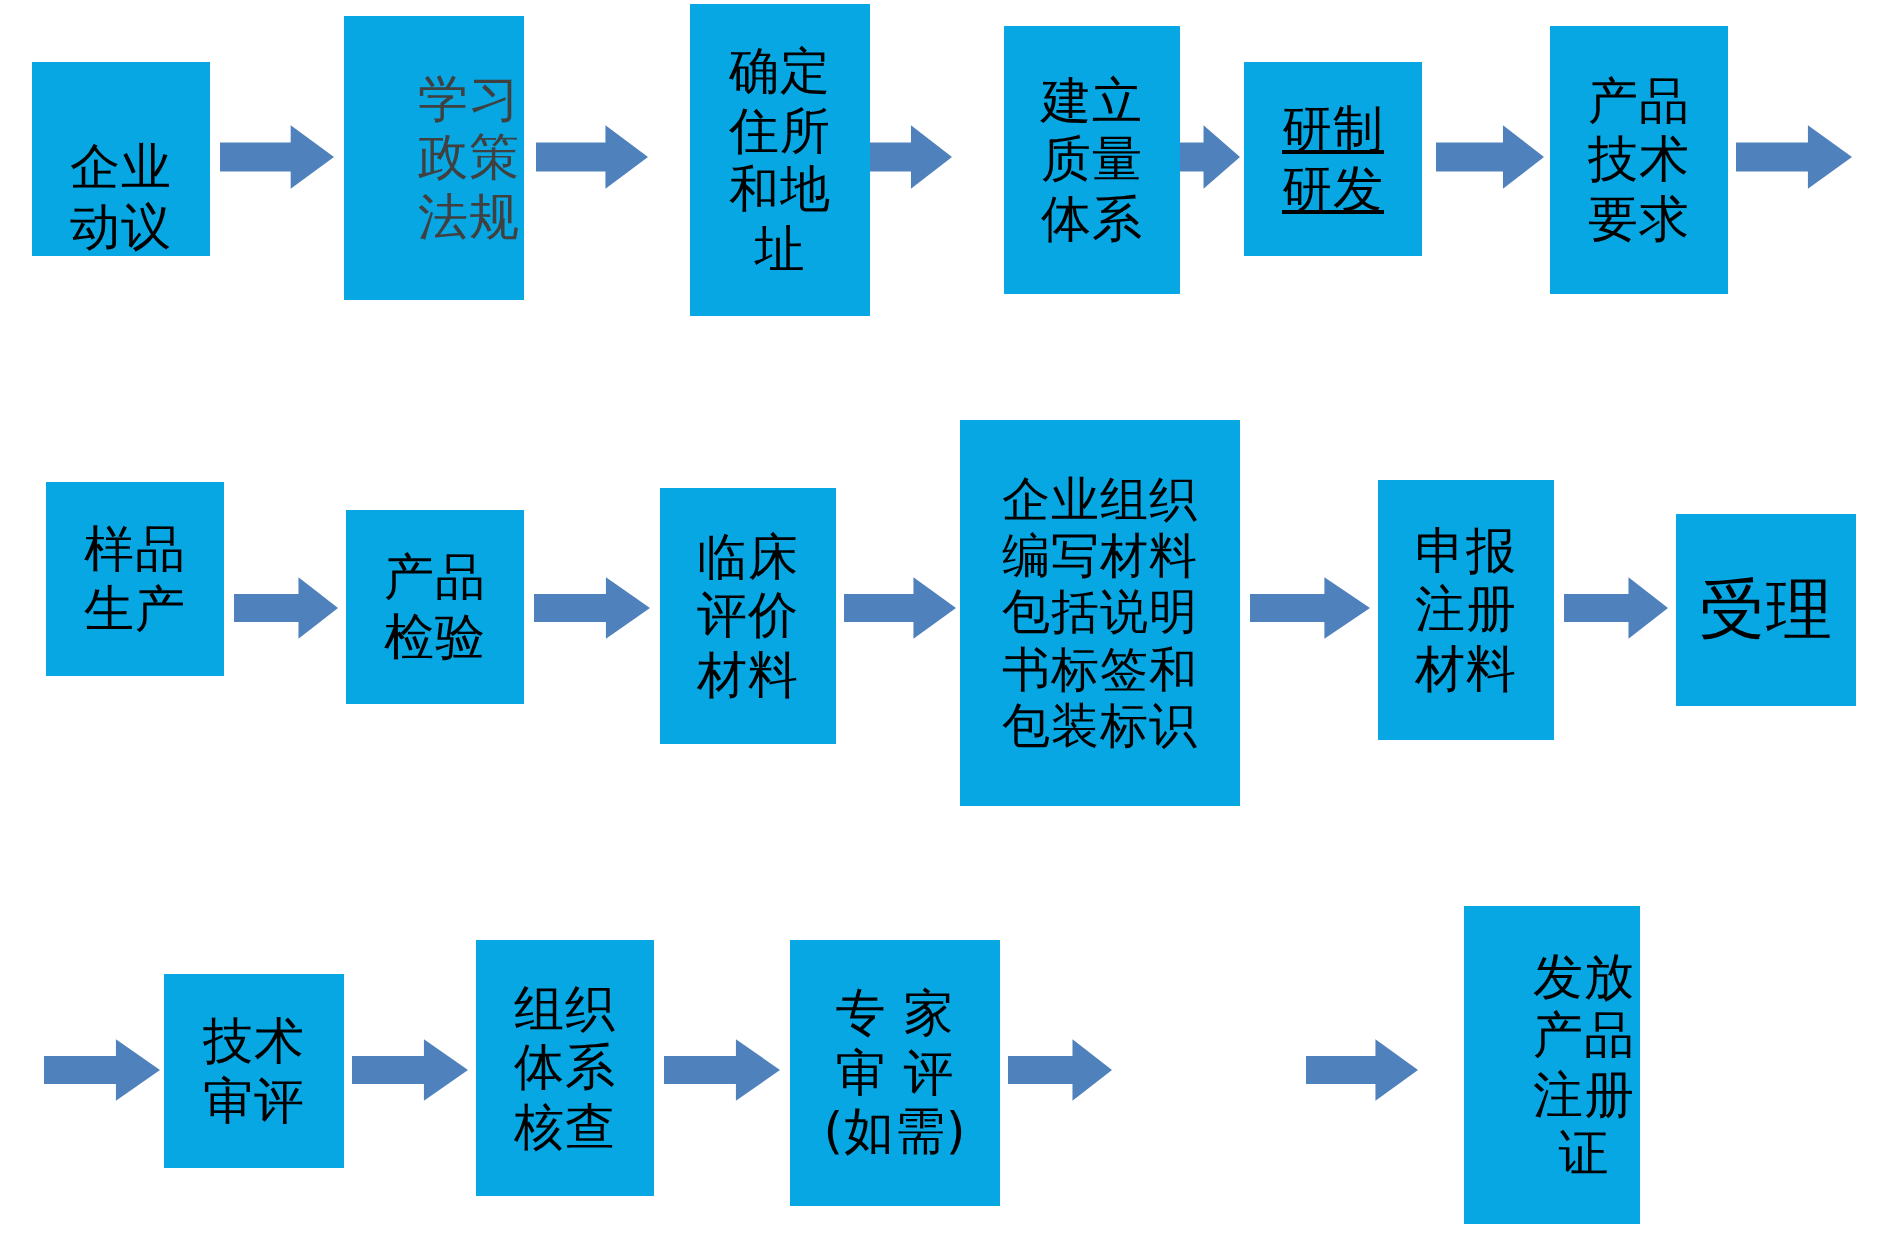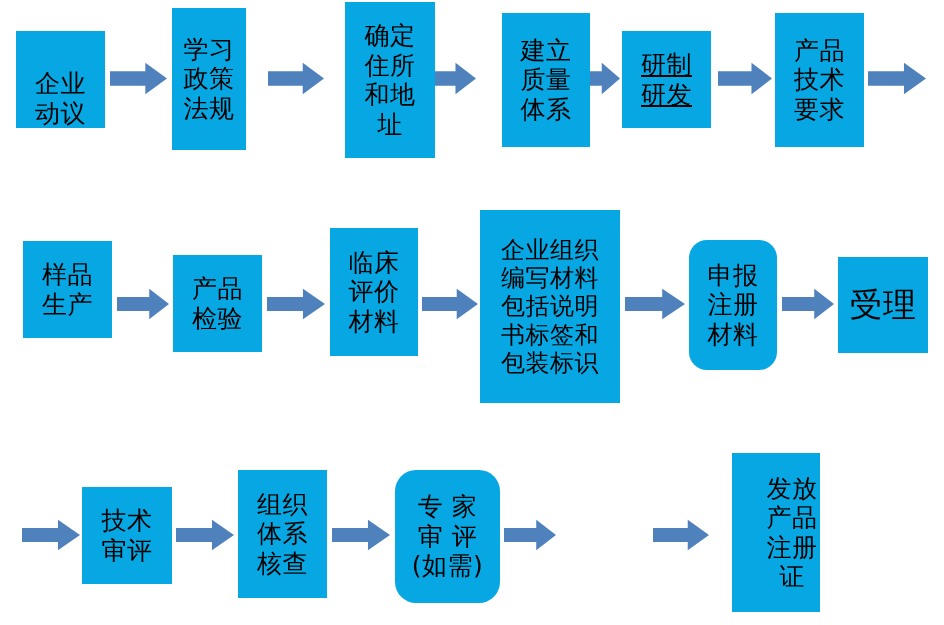--- a/index.html
+++ b/index.html
@@ -80,21 +80,21 @@
     </div>
     <div class="flow-arrow" style="left: 868px; top: 62px; width: 58px; height: 33px;">
       <svg viewBox="0 0 100 100" preserveAspectRatio="none">
         <polygon points="0,28 62,28 62,2 100,50 62,98 62,72 0,72" fill="#4F81BD"></polygon>
       </svg>
     </div>
     <div class="flow-box" style="left: 16px; top: 31px; width: 89px; height: 97px; background: rgb(6, 167, 226); color: rgb(0, 0, 0); font-size: 25px; align-items: flex-end;">
       <span class="box-text">企业
 动议</span>
     </div>
-    <div class="flow-box" style="left: 172px; top: 8px; width: 74px; height: 142px; background: rgb(6, 167, 226); color: #000000; font-size: 25px;">
+    <div class="flow-box" style="left: 172px; top: 8px; width: 90px; height: 142px; background: rgb(6, 167, 226); color: #404040; font-size: 25px; text-align: right;">
       <span class="box-text">学习
 政策
 法规</span>
     </div>
     <div class="flow-box" style="left: 328px; top: 2px; width: 90px; height: 156px; background: rgb(6, 167, 226); color: rgb(0, 0, 0); font-size: 25px; margin-left: 17px;">
       <span class="box-text">确定
 住所
 和地
 址</span>
     </div>
@@ -139,33 +139,33 @@
       </svg>
     </div>
     <div class="flow-box" style="left: 23px; top: 241px; width: 89px; height: 97px; background: rgb(6, 167, 226); color: rgb(0, 0, 0); font-size: 25px;">
       <span class="box-text">样品
 生产</span>
     </div>
     <div class="flow-box" style="left: 173px; top: 255px; width: 89px; height: 97px; background: rgb(6, 167, 226); color: rgb(0, 0, 0); font-size: 25px;">
       <span class="box-text">产品
 检验</span>
     </div>
-    <div class="flow-box" style="left: 330px; top: 228px; width: 88px; height: 128px; background: rgb(6, 167, 226); color: rgb(0, 0, 0); font-size: 25px;">
+    <div class="flow-box" style="left: 330px; top: 244px; width: 88px; height: 128px; background: rgb(6, 167, 226); color: rgb(0, 0, 0); font-size: 25px;">
       <span class="box-text">临床
 评价
 材料</span>
     </div>
     <div class="flow-box" style="left: 480px; top: 210px; width: 140px; height: 193px; background: rgb(6, 167, 226); color: rgb(0, 0, 0); font-size: 24px;">
       <span class="box-text">企业组织
 编写材料
 包括说明
 书标签和
 包装标识</span>
     </div>
-    <div class="flow-box" style="left: 689px; top: 240px; width: 88px; height: 130px; background: rgb(6, 167, 226); color: rgb(0, 0, 0); font-size: 25px; border-radius: 18px;">
+    <div class="flow-box" style="left: 689px; top: 240px; width: 88px; height: 130px; background: rgb(6, 167, 226); color: rgb(0, 0, 0); font-size: 25px;">
       <span class="box-text">申报
 注册
 材料</span>
     </div>
     <div class="flow-box" style="left: 838px; top: 257px; width: 90px; height: 96px; background: rgb(6, 167, 226); color: rgb(0, 0, 0); font-size: 33px; align-items: center;">
       <span class="box-text">受理</span>
     </div>
     <div></div>
     <div class="flow-arrow" style="left: 22px; top: 519px; width: 58px; height: 32px;">
       <svg viewBox="0 0 100 100" preserveAspectRatio="none">
@@ -194,21 +194,21 @@
     </div>
     <div class="flow-box" style="left: 82px; top: 487px; width: 90px; height: 97px; background: rgb(6, 167, 226); color: rgb(0, 0, 0); font-size: 25px;">
       <span class="box-text">技术
 审评</span>
     </div>
     <div class="flow-box" style="left: 238px; top: 470px; width: 89px; height: 128px; background: rgb(6, 167, 226); color: rgb(0, 0, 0); font-size: 25px;">
       <span class="box-text">组织
 体系
 核查</span>
     </div>
-    <div class="flow-box" style="left: 395px; top: 470px; width: 105px; height: 133px; background: rgb(6, 167, 226); color: rgb(0, 0, 0); font-size: 25px; border-radius: 21px;">
+    <div class="flow-box" style="left: 395px; top: 470px; width: 105px; height: 133px; background: rgb(6, 167, 226); color: rgb(0, 0, 0); font-size: 25px;">
       <span class="box-text">专  家
 审  评
 (如需)</span>
     </div>
     <div class="flow-box" style="left: 732px; top: 453px; width: 88px; height: 159px; background: rgb(6, 167, 226); color: rgb(0, 0, 0); font-size: 25px; padding-left: 32px;">
       <span class="box-text">发放
 产品
 注册
 证</span>
     </div>

